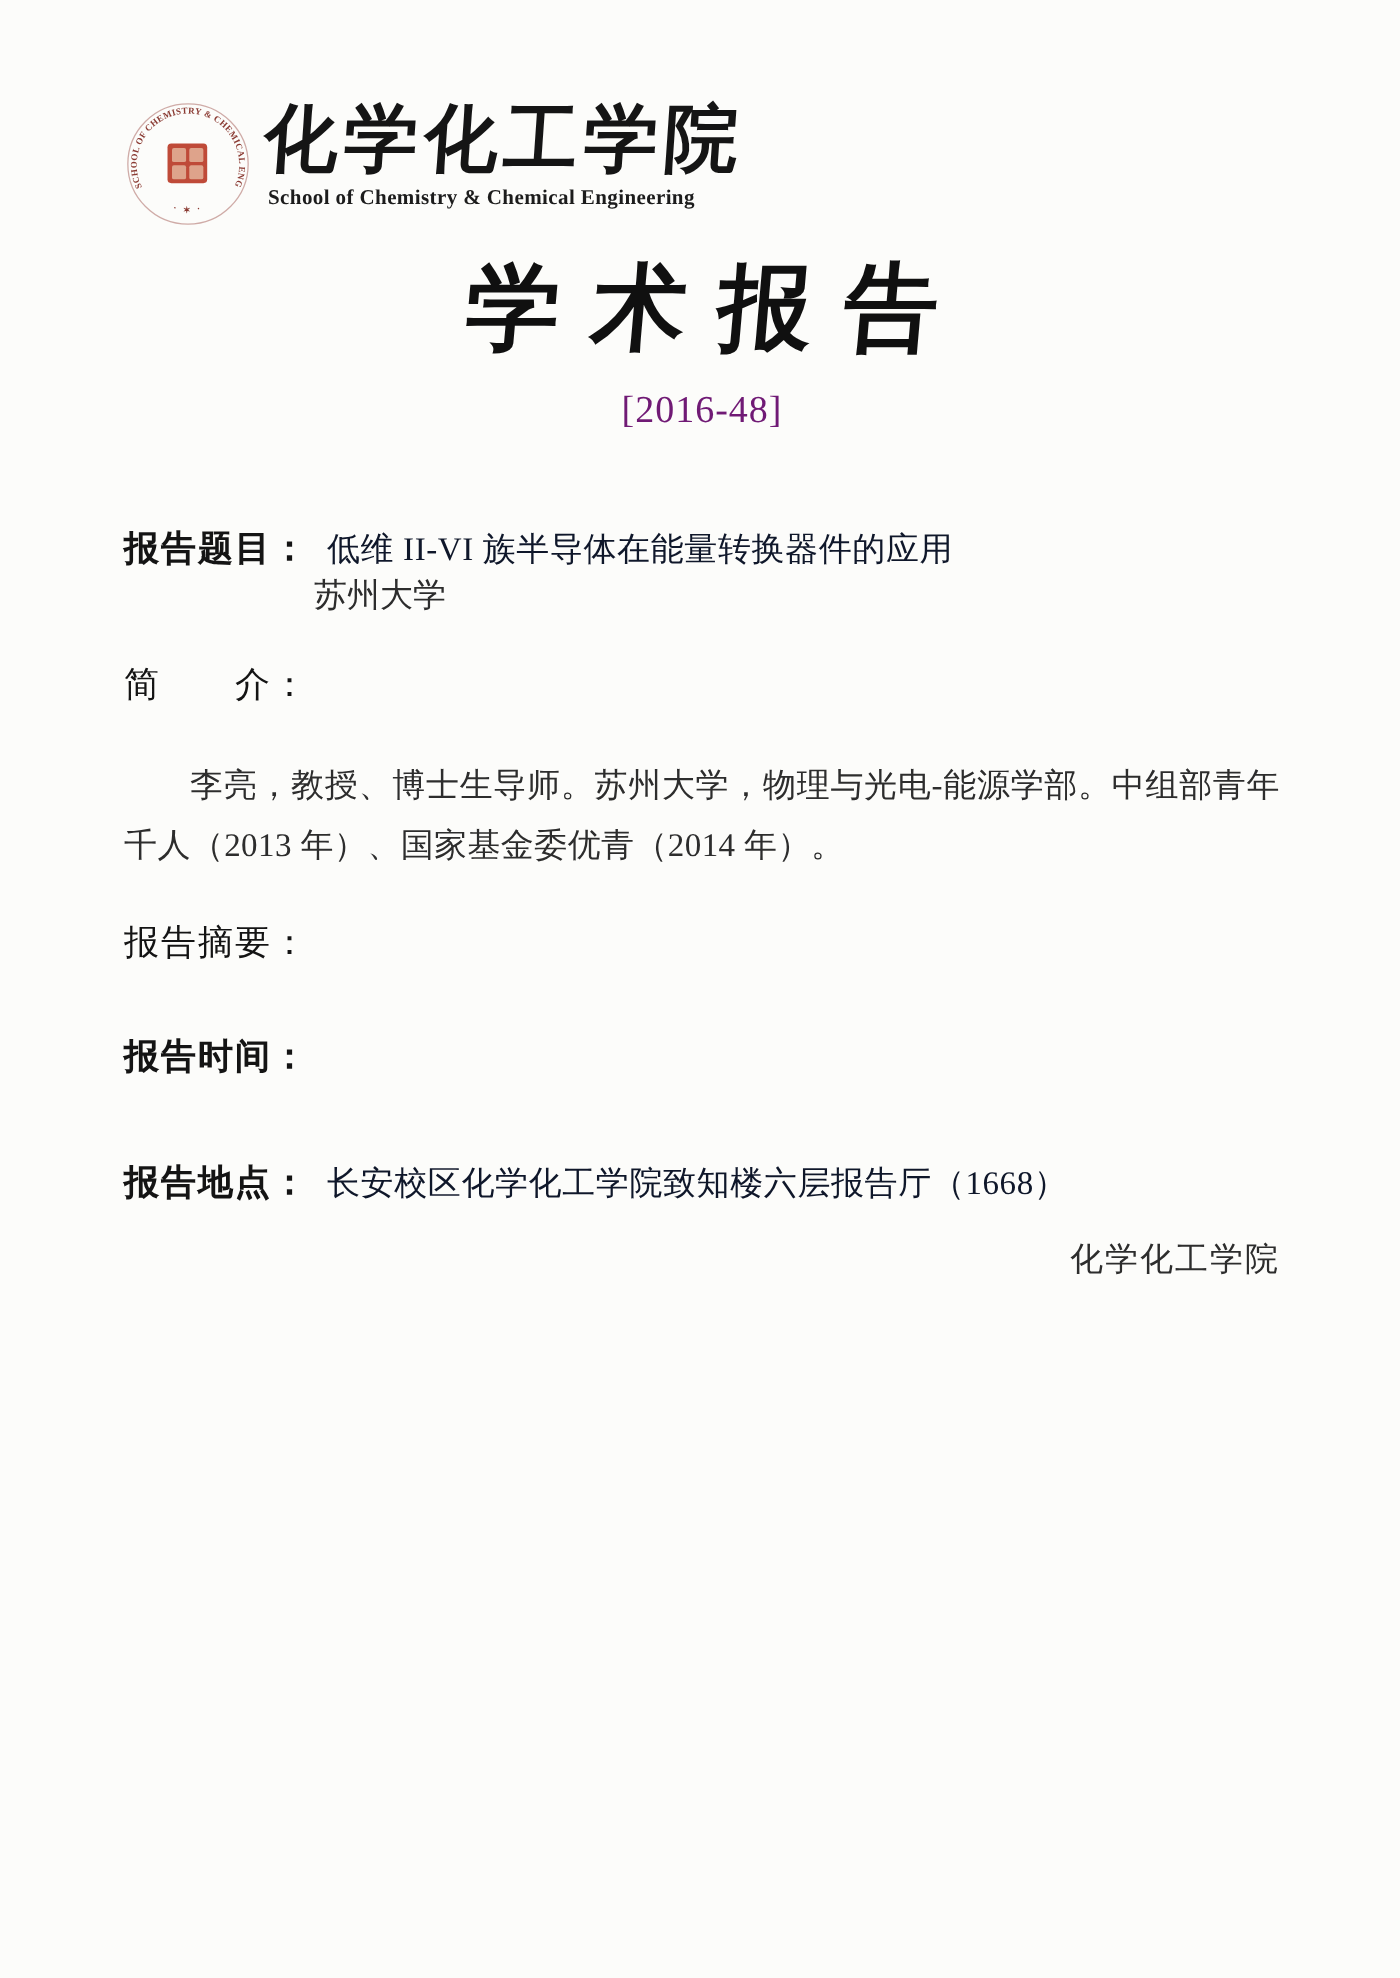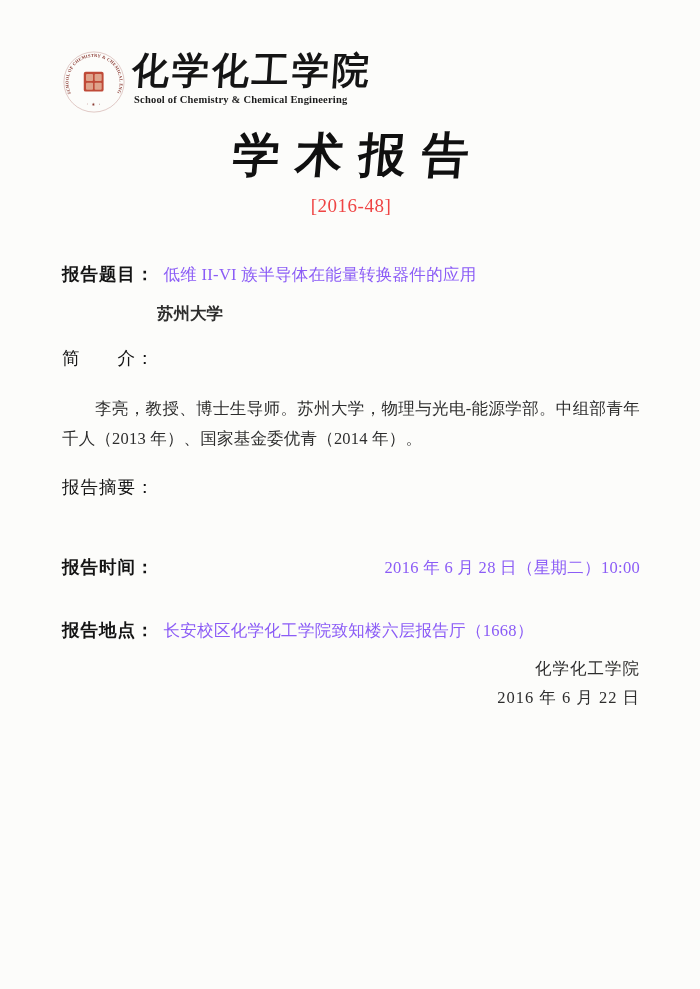--- a/index.html
+++ b/index.html
@@ -22,31 +22,31 @@
     font-size:10.5px; font-weight:700; color:#1c1c1c; letter-spacing:0.2px;
     margin-top:3px; padding-left:2px;
     font-family:"Liberation Serif","DejaVu Serif",serif;
   }
   
   .doc-title {
     text-align:center; font-size:47px; font-weight:900; color:#101010;
     letter-spacing:16px; margin-top:10px; transform:skewX(-5deg);
     line-height:1.15; text-indent:16px;
   }
-  .issue-no { text-align:center; font-size:19px; color:#ef4444; margin-top:13px; letter-spacing:0.5px; }
+  .issue-no { text-align:center; font-size:19px; color:#701a75; margin-top:13px; letter-spacing:0.5px; }
   
   .field { display:flex; align-items:baseline; font-size:16.5px; line-height:1.45; }
   .field .label {
     font-weight:700; font-size:17.5px; color:#141414; white-space:nowrap;
     margin-right:9px; letter-spacing:1px;
   }
-  .field .value { color:#8b5cf6; letter-spacing:0.3px;margin-top:24px; }
+  .field .value { color:#0f172a; letter-spacing:0.3px;margin-top:24px; }
   .f-topic   { margin-top:22px;align-items:flex-end; }
   .f-speaker { margin-top:24px; }
-  .f-affil   { margin-top:16px; padding-left:95px; font-size:16.5px; color:#2d2d2d;font-weight:bold; }
+  .f-affil   { padding-left:95px; font-size:16.5px; color:#2d2d2d; }
   .f-time    { margin-top:33px;justify-content:space-between; }
   .f-venue   { margin-top:15px; }
   
   .sec-label {
     font-weight:400; font-size:17.5px; color:#141414; letter-spacing:1px; margin-top:21px;
   }
   .para {
     font-size:16.5px; line-height:30px; text-align:justify; color:#2d2d2d;
     text-indent:2em; letter-spacing:0.2px; margin-top:24px;
   }
@@ -96,23 +96,21 @@
 
   <div class="f-affil">苏州大学</div>
 
   <div class="sec-label">简　　介：</div>
   <p class="para">李亮，教授、博士生导师。苏州大学，物理与光电-能源学部。中组部青年千人（2013 年）、国家基金委优青（2014 年）。</p>
 
   <div class="sec-label">报告摘要：</div>
 
   <div class="field f-time">
     <span class="label">报告时间：</span>
-    <span class="value">2016 年 6 月 28 日（星期二）10:00</span>
   </div>
   <div class="field f-venue">
     <span class="label">报告地点：</span>
     <span class="value">长安校区化学化工学院致知楼六层报告厅（1668）</span>
   </div>
 
   <div class="sign sign-org">化学化工学院</div>
-  <div class="sign sign-date">2016 年 6 月 22 日</div>
 
 </div>
 
 </body></html>

